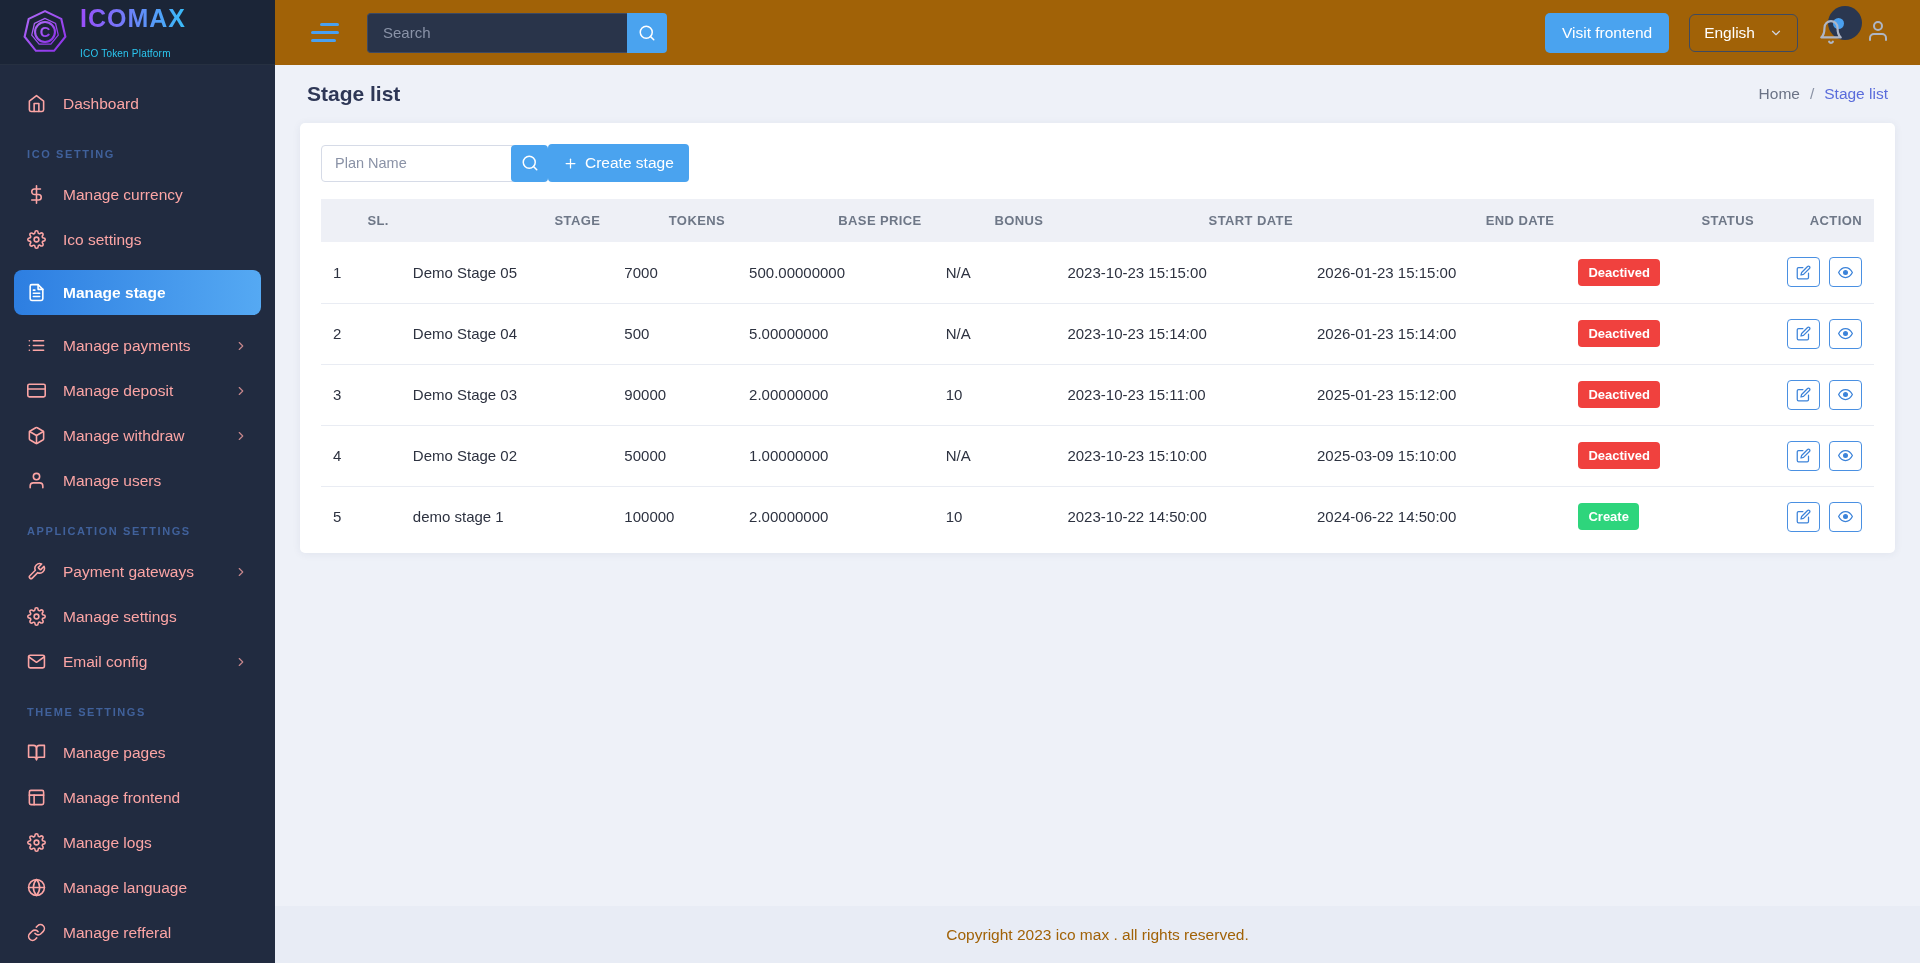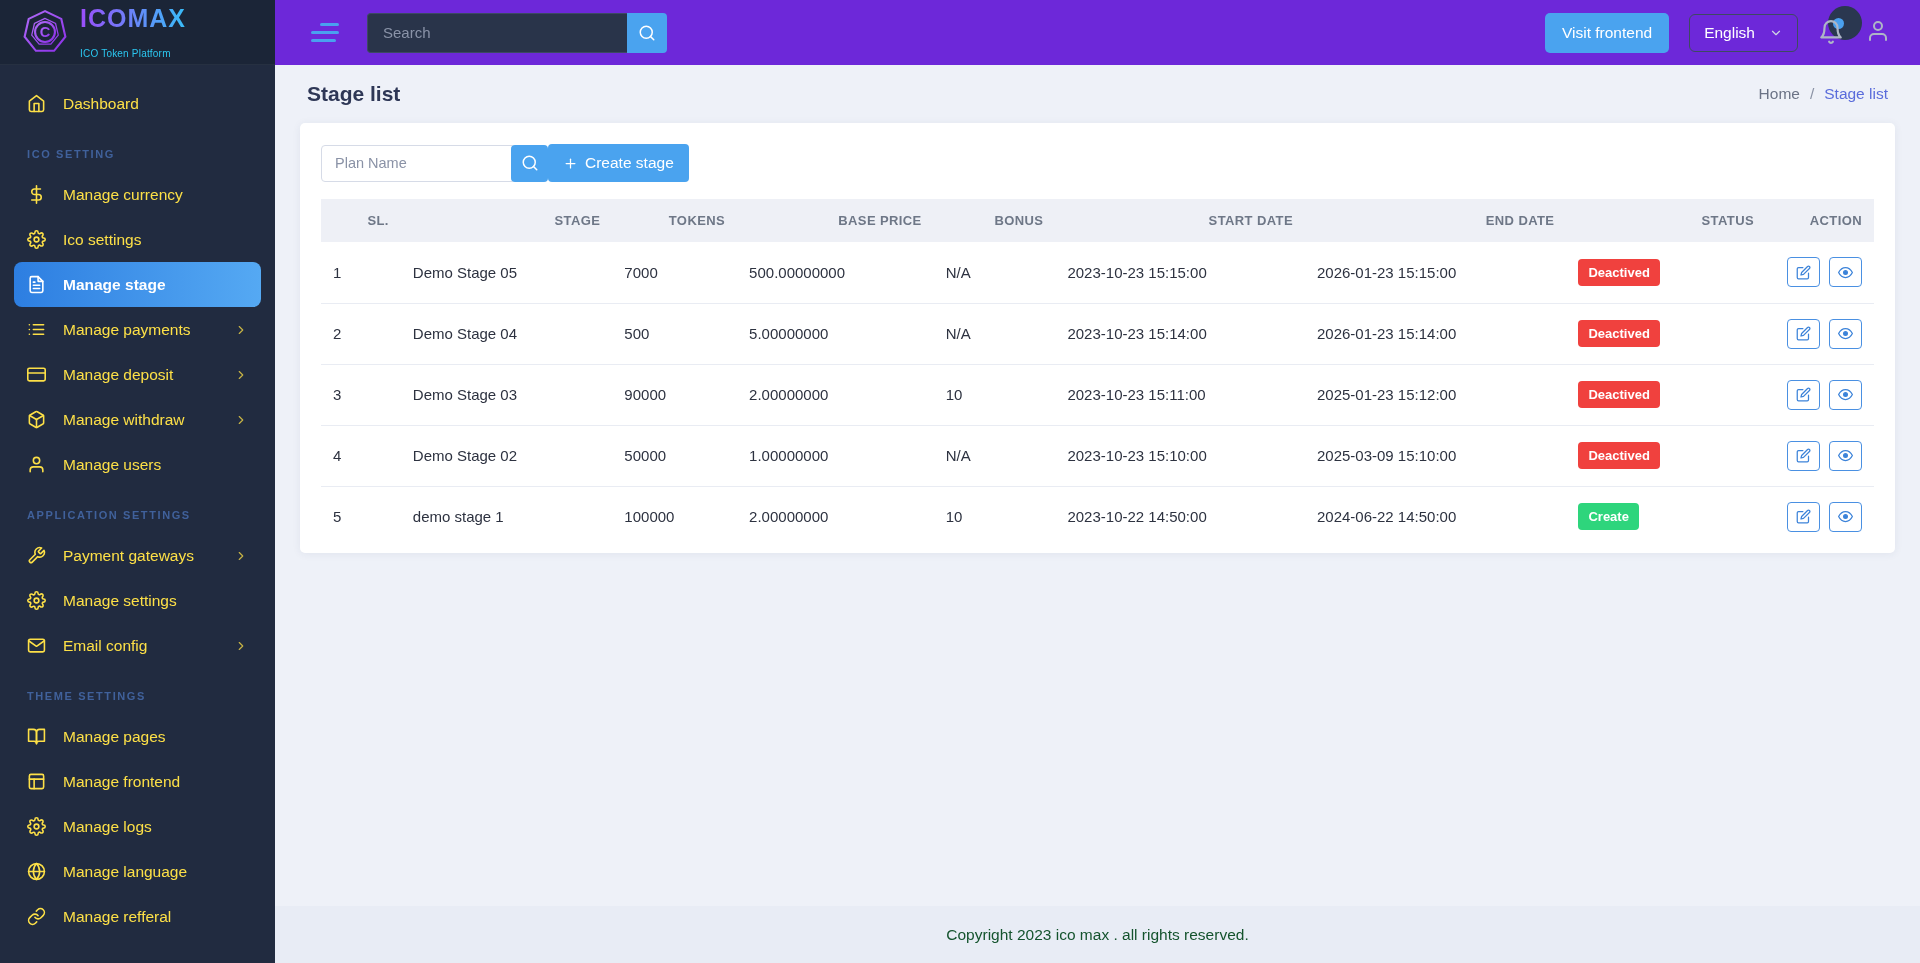--- a/index.html
+++ b/index.html
@@ -13,31 +13,31 @@
     gap:12px; padding:0 22px; border-bottom:1px solid rgba(255,255,255,.05); cursor:pointer; }
   .logo-mark svg { display:block; }
   .logo-name { font-size:25px; font-weight:bold; letter-spacing:1px; line-height:1;
     background:linear-gradient(90deg,#9b4dfa,#38bdf8); -webkit-background-clip:text;
     background-clip:text; color:transparent; }
   .logo-tagline { font-size:10px; color:#2bc7f0; margin-top:17px; letter-spacing:.2px; }
   .nav { flex:1; padding:16px 0 0; overflow:hidden; }
   .section-header { padding:22px 27px 12px; font-size:11px; font-weight:bold;
     letter-spacing:1.6px; color:#40619b; text-transform:uppercase; }
   .nav-item { height:45px; display:flex; align-items:center; gap:17px; padding:0 27px;
-    color:#fde047; font-size:15.5px; cursor:pointer; }
+    color:#fca5a5; font-size:15.5px; cursor:pointer; }
   .nav-item .icon { width:19px; height:19px; flex-shrink:0; }
   .nav-item .icon svg { width:19px; height:19px; display:block; }
   .nav-item .chev { margin-left:auto; width:14px; height:14px; opacity:.75; }
   .nav-item .chev svg { width:14px; height:14px; display:block; }
-  .nav-item.active { margin:0 14px; padding:0 13px; border-radius:8px;
+  .nav-item.active { margin:8px 14px; padding:0 13px; border-radius:8px;
     background:linear-gradient(90deg,#2d7ee1,#55a9f3); color:#fff; font-weight:bold; }
 
   
   .main-col { flex:1; min-width:0; display:flex; flex-direction:column; }
-  .topbar { height:65px; flex-shrink:0; background:#6d28d9; display:flex; align-items:center;
+  .topbar { height:65px; flex-shrink:0; background:#a16207; display:flex; align-items:center;
     padding:0 30px 0 36px; gap:26px; }
   .hamburger { background:none; border:none; display:flex; flex-direction:column; gap:5px;
     cursor:pointer; align-items:flex-start; width:30px; }
   .hamburger span { height:3px; border-radius:2px; background:#4aa0ef; display:block; }
   .hamburger span:nth-child(1){ width:19px; margin-left:9px; }
   .hamburger span:nth-child(2){ width:28px; }
   .hamburger span:nth-child(3){ width:25px; }
   .search-group { display:flex; height:40px; width:300px; }
   .search-input { flex:1; min-width:0; background:#29344a; border:1px solid #3c4963; border-right:none;
     border-radius:4px 0 0 4px; color:#d5dbe8; padding:0 15px; font-size:15px; outline:none;
@@ -99,21 +99,21 @@
     font-size:13px; font-weight:bold; }
   .badge.danger { background:#f0413e; }
   .badge.success { background:#2ed57c; }
   td.action { text-align:right; }
   .action-btn { width:33px; height:30px; border:1px solid #4a90e2; background:#fff;
     border-radius:4px; color:#3c83d9; cursor:pointer; margin-left:9px;
     display:inline-flex; align-items:center; justify-content:center; vertical-align:middle; }
   .action-btn svg { width:15px; height:15px; }
 
   .footer { height:57px; flex-shrink:0; background:#e8ecf5; display:flex; align-items:center;
-    justify-content:center; color:#14532d; font-size:15.5px; }
+    justify-content:center; color:#a16207; font-size:15.5px; }
 </style>
 </head>
 <body>
 
 <div class="app">
 
   <aside class="sidebar">
     <div class="logo-strip">
       <span class="logo-mark">
         <svg width="46" height="46" viewBox="0 0 44 44" fill="none">

